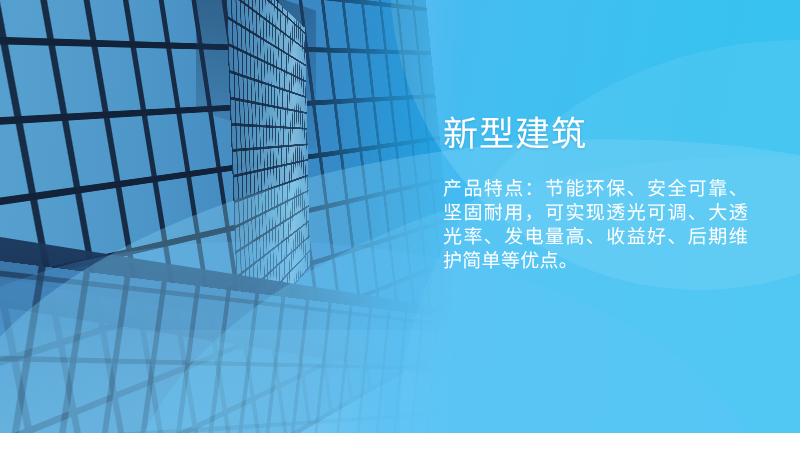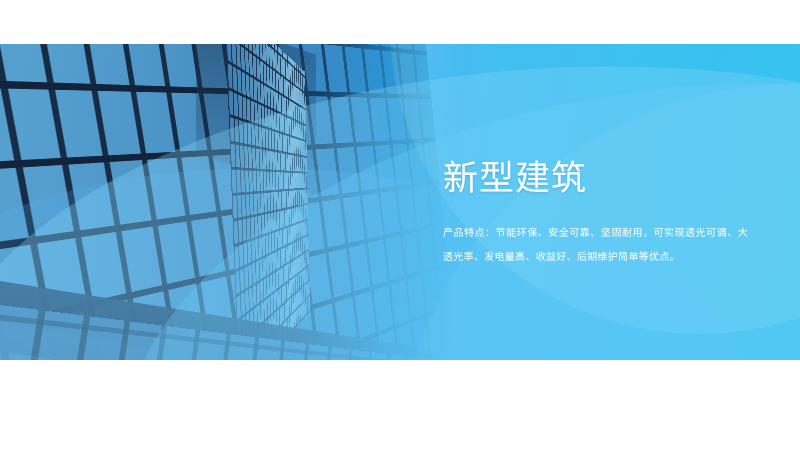--- a/index.html
+++ b/index.html
@@ -8,30 +8,29 @@
     padding: 0;
     background: #ffffff;
   }
   body {
     font-family: "Liberation Sans", "DejaVu Sans", sans-serif;
   }
 
   .banner {
     position: relative;
     width: 800px;
-    height: 316px;
+    height: 433px;
     overflow: hidden;
     background: linear-gradient(100deg,
                 #2f8cf0 0%,
                 #2f97f0 18%,
                 #2ea4ef 38%,
                 #1fb0ee 60%,
                 #12b4ec 80%,
                 #0fb6ec 100%);
-    margin-top: 44px;
   }
 
   
   .bg-arc-top {
     position: absolute;
     right: -210px;
     top: -330px;
     width: 620px;
     height: 620px;
     border-radius: 50%;
@@ -230,21 +229,21 @@
     letter-spacing: 1px;
     font-weight: 400;
     margin: 0;
     text-shadow: 0 1px 3px rgba(10,70,120,0.18);
   }
   .headline-line { display: block; }
 
   .desc {
     margin: 22px 0 0 0;
     color: #ffffff;
-    font-size: 10px;
+    font-size: 19px;
     line-height: 24px;
     letter-spacing: 0.3px;
     width: 305px;
     text-align: justify;
   }
 </style>
 </head>
 <body>
 
 <div class="banner">

